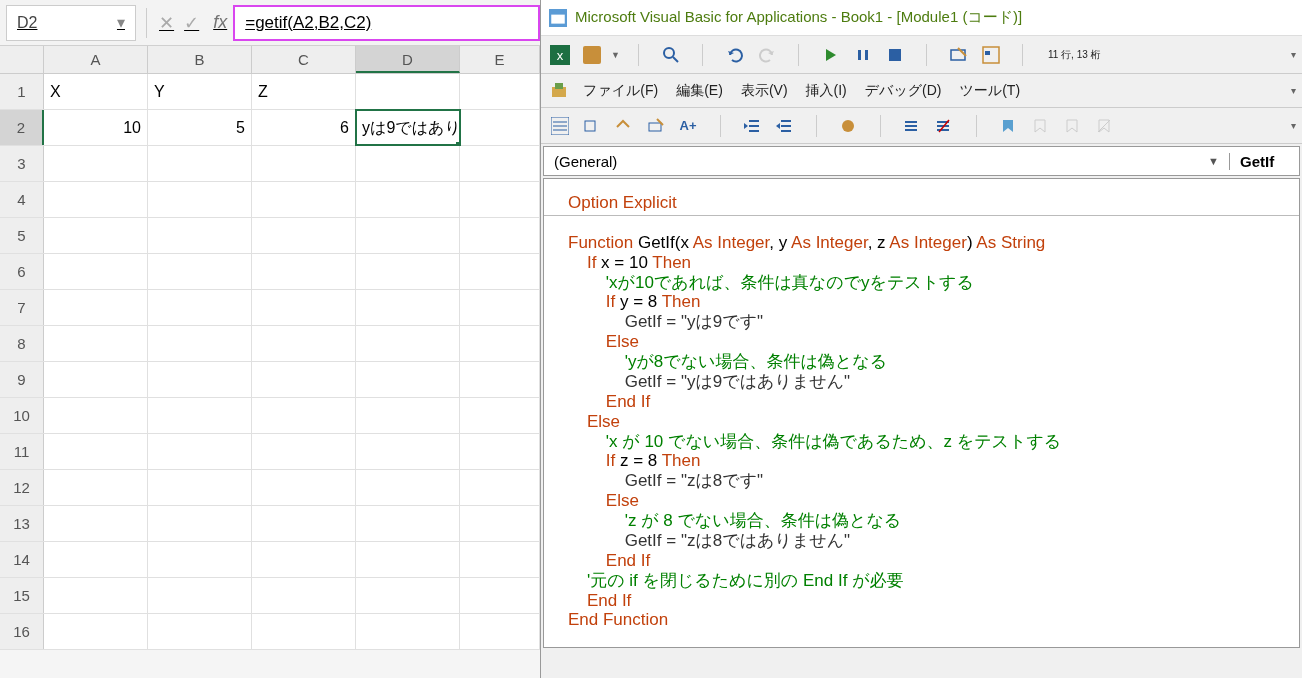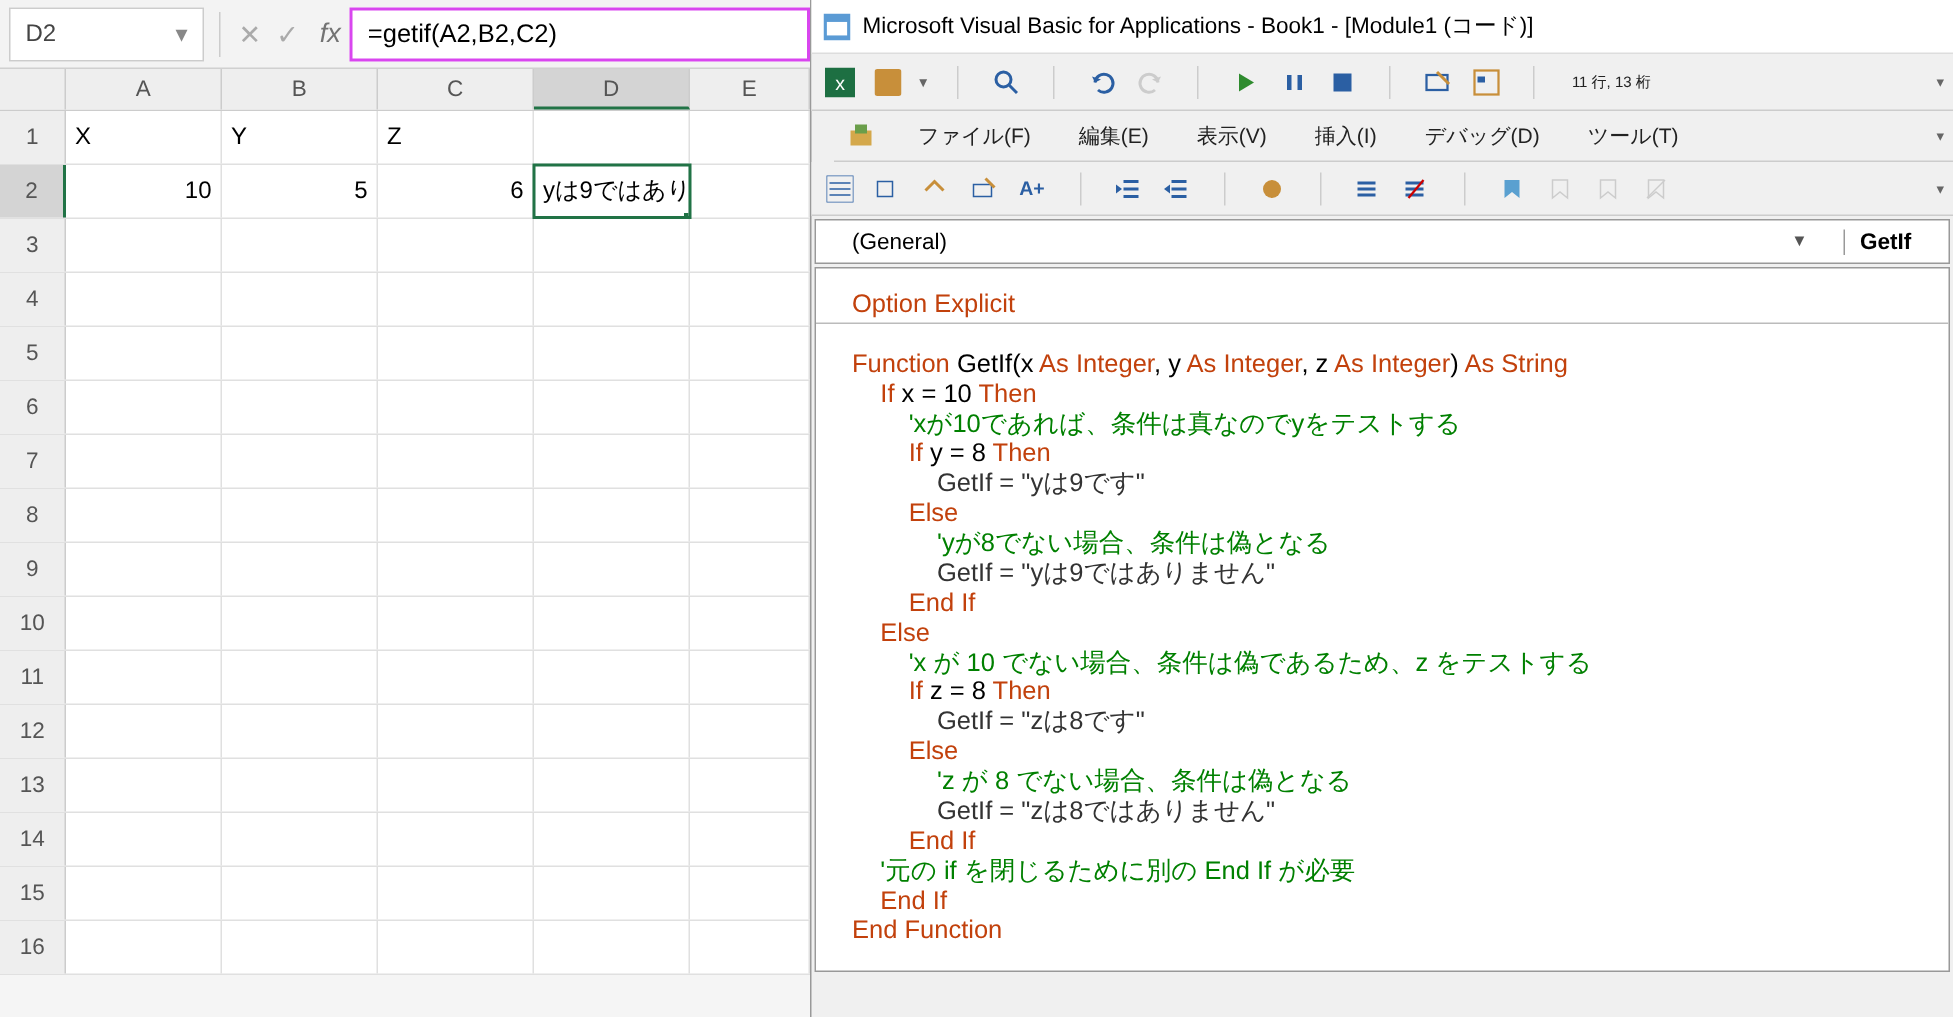--- a/index.html
+++ b/index.html
@@ -1,20 +1,20 @@
 <!DOCTYPE html>
 <html><head>
 <meta charset="utf-8">
 <style>
 * { margin: 0; padding: 0; box-sizing: border-box; font-family: "Segoe UI", Meiryo, sans-serif; }
 body { background: #fff; width: 1302px; height: 678px; overflow: hidden; position: relative; }
 
 
 .excel { position: absolute; left: 0; top: 0; width: 540px; height: 678px; background: #f5f5f5; }
-.fx-bar { display: flex; align-items: center; height: 46px; background: #f3f3f3; border-bottom: 1px solid #d0d0d0; }
+.fx-bar { display: flex; align-items: center; height: 46px; background: #f3f3f3; border-bottom: 1px solid #d0d0d0; text-decoration: underline; }
 .name-box { width: 130px; height: 36px; margin: 0 6px; background: #fff; border: 1px solid #ccc; display: flex; align-items: center; padding: 0 10px; font-size: 16px; color: #444; }
 .name-box .drop { margin-left: auto; color: #888; }
 .fx-sep { width: 1px; height: 30px; background: #ccc; margin: 0 4px; }
 .fx-btns { display: flex; align-items: center; gap: 10px; padding: 0 8px; }
 .fx-btns span { color: #aaa; font-size: 18px; }
 .fx-label { font-style: italic; font-size: 18px; color: #737373; padding: 0 6px; }
 .fx-input { flex: 1; height: 36px; background: #fff; border: 2px solid #d946ef; padding: 0 10px; font-size: 17px; display: flex; align-items: center; }
 
 .grid { background: #fff; }
 .col-headers { display: flex; height: 28px; border-bottom: 1px solid #ccc; }
@@ -26,36 +26,36 @@
 .rh.sel { background: #d4d4d4; border-right: 2px solid #217346; }
 .cell { width: 104px; border-right: 1px solid #e0e0e0; padding: 0 6px; font-size: 16px; line-height: 36px; overflow: hidden; white-space: nowrap; }
 .cell.num { text-align: right; }
 .cell.active { outline: 2px solid #217346; outline-offset: -1px; position: relative; }
 .cell.active::after { content: ""; position: absolute; right: -3px; bottom: -3px; width: 6px; height: 6px; background: #217346; }
 
 
 .vbe { position: absolute; left: 540px; top: 0; width: 762px; height: 678px; background: #f0f0f0; border-left: 1px solid #999; }
 .vbe-title { height: 36px; display: flex; align-items: center; padding: 0 8px; gap: 8px; background: #fff; border-bottom: 1px solid #ddd; }
 .vbe-title .ico { width: 18px; height: 18px; }
-.vbe-title .txt { font-size: 15px; color: #000000; }
+.vbe-title .txt { font-size: 15px; color: #4d7c0f; }
 
 .toolbar { display: flex; align-items: center; height: 38px; padding: 0 6px; gap: 6px; background: #f0f0f0; border-bottom: 1px solid #ccc; }
 .tb-drop { position: absolute; right: 6px; color: #666; font-size: 10px; }
 .tb { width: 26px; height: 26px; display: flex; align-items: center; justify-content: center; font-size: 15px; }
 .tb.sep::after { content: ""; display: block; width: 1px; height: 22px; background: #ccc; margin: 0 2px; }
 .pos { font-size: 10px; color: #222; padding-left: 6px; }
 
-.menu { display: flex; align-items: center; height: 34px; padding: 0 6px; gap: 16px; background: #f0f0f0; border-bottom: 1px solid #ccc; margin-left: 15px; }
+.menu { display: flex; align-items: center; height: 34px; padding: 0 6px; gap: 2px; background: #f0f0f0; border-bottom: 1px solid #ccc; }
 .menu .mi { padding: 4px 8px; font-size: 14px; color: #222; }
 .menu .lead { width: 26px; height: 26px; display: flex; align-items: center; justify-content: center; }
 
 .toolbar2 { display: flex; align-items: center; height: 36px; padding: 0 6px; gap: 6px; background: #f0f0f0; border-bottom: 1px solid #ccc; }
 
 .combo-row { display: flex; align-items: center; height: 30px; background: #fff; border: 1px solid #999; margin: 2px; }
-.combo { flex: 1; padding: 0 24px; font-size: 15px; display: flex; align-items: center; }
+.combo { flex: 1; padding: 0 10px; font-size: 15px; display: flex; align-items: center; }
 .combo .cd { margin-left: auto; color: #555; font-size: 11px; }
 .combo2 { width: 70px; border-left: 1px solid #999; padding: 0 10px; font-size: 15px; font-weight: 600; display: flex; align-items: center; }
 
 .code { background: #fff; border: 1px solid #999; margin: 2px; height: 470px; padding: 14px 8px 8px 24px; font-family: "Consolas", "MS Gothic", monospace; font-size: 17px; line-height: 1.17; overflow: hidden; position: relative; }
 .code .hr { position:absolute; left:0; right:0; top:36px; border-top:1px solid #bbb; }
 .code pre { white-space: pre; }
 .kw { color: #c2410c; }
 .cm { color: #008000; }
 .s  { color: #333; }
 

